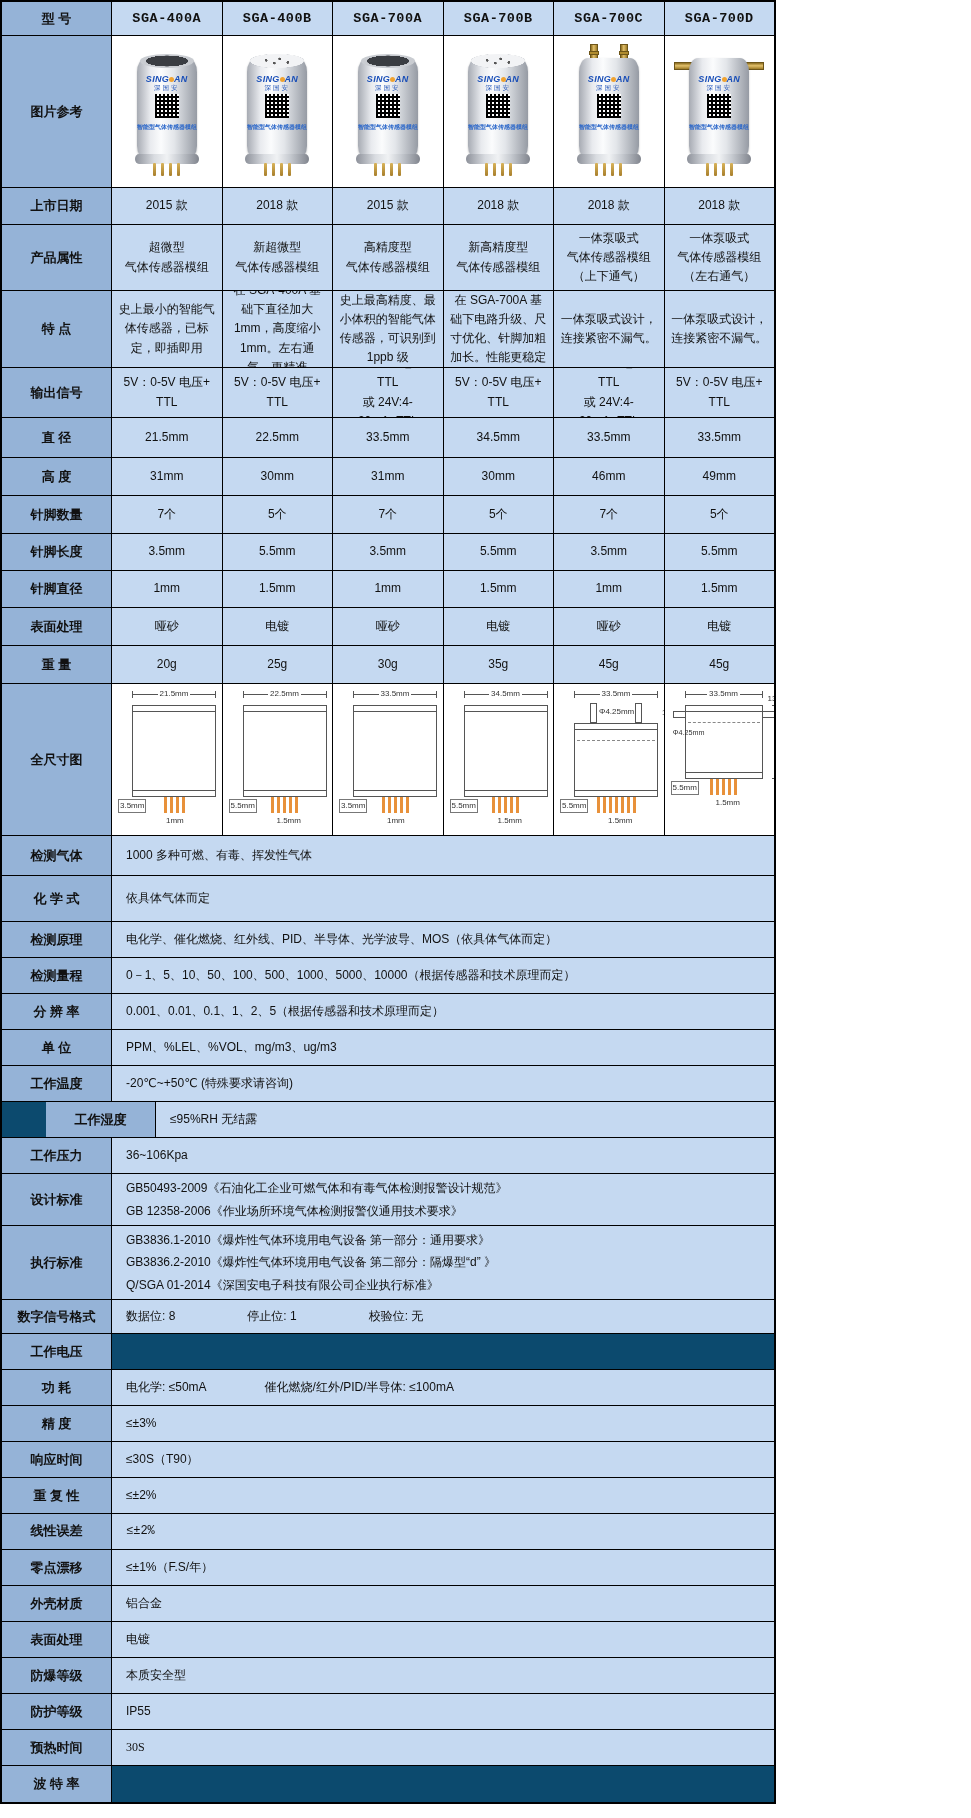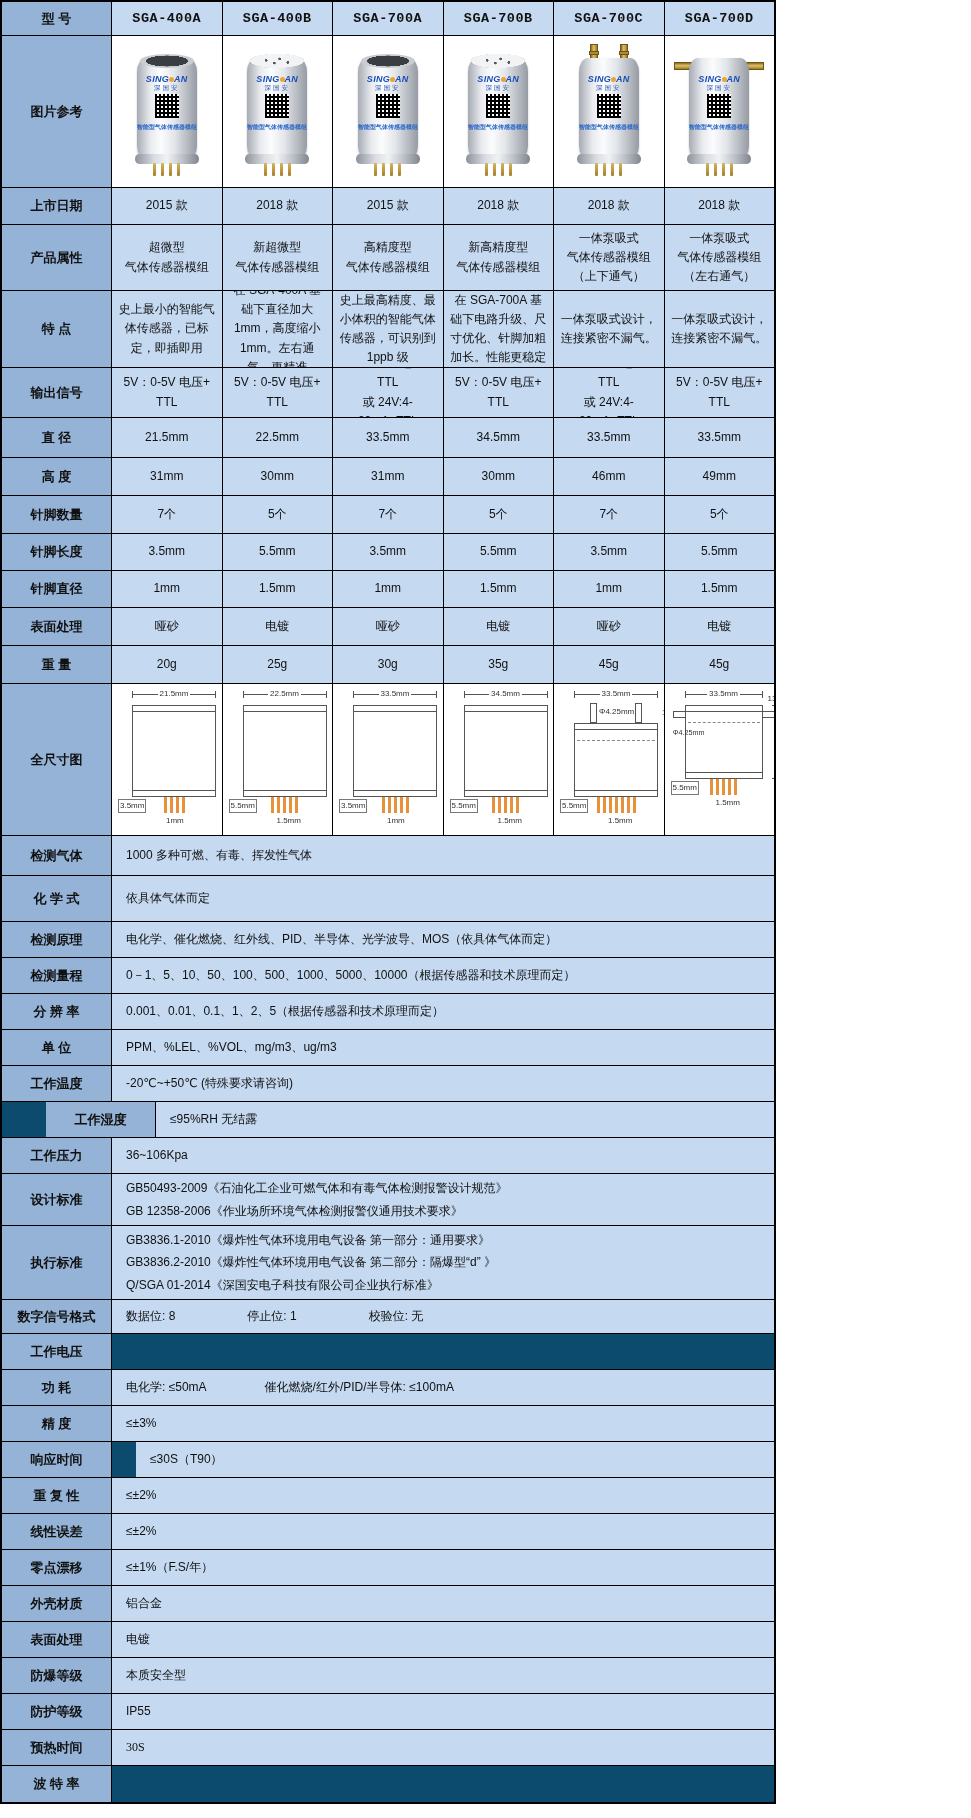--- a/index.html
+++ b/index.html
@@ -274,29 +274,29 @@
         <div class="label-cell">工作电压</div>
       </div>
       <div class="row" style="height: 36px;">
         <div class="label-cell">功  耗</div>
         <div class="full-cell"><span class="seg-narrow">电化学: ≤50mA</span><span class="seg-narrow">催化燃烧/红外/PID/半导体: ≤100mA</span></div>
       </div>
       <div class="row" style="height: 36px;">
         <div class="label-cell">精  度</div>
         <div class="full-cell">≤±3%</div>
       </div>
-      <div class="row" style="height: 36px; gap: 24px;">
+      <div class="row" style="height: 36px;">
         <div class="label-cell">响应时间</div>
         <div class="full-cell">≤30S（T90）</div>
       </div>
       <div class="row" style="height: 36px;">
         <div class="label-cell">重 复 性</div>
         <div class="full-cell">≤±2%</div>
       </div>
-      <div class="row" style="height: 36px;">
+      <div class="row" style="height: 36px; font-family: Liberation Mono, monospace;">
         <div class="label-cell">线性误差</div>
         <div class="full-cell">≤±2%</div>
       </div>
       <div class="row" style="height: 36px;">
         <div class="label-cell">零点漂移</div>
         <div class="full-cell">≤±1%（F.S/年）</div>
       </div>
       <div class="row" style="height: 36px;">
         <div class="label-cell">外壳材质</div>
         <div class="full-cell">铝合金</div>

